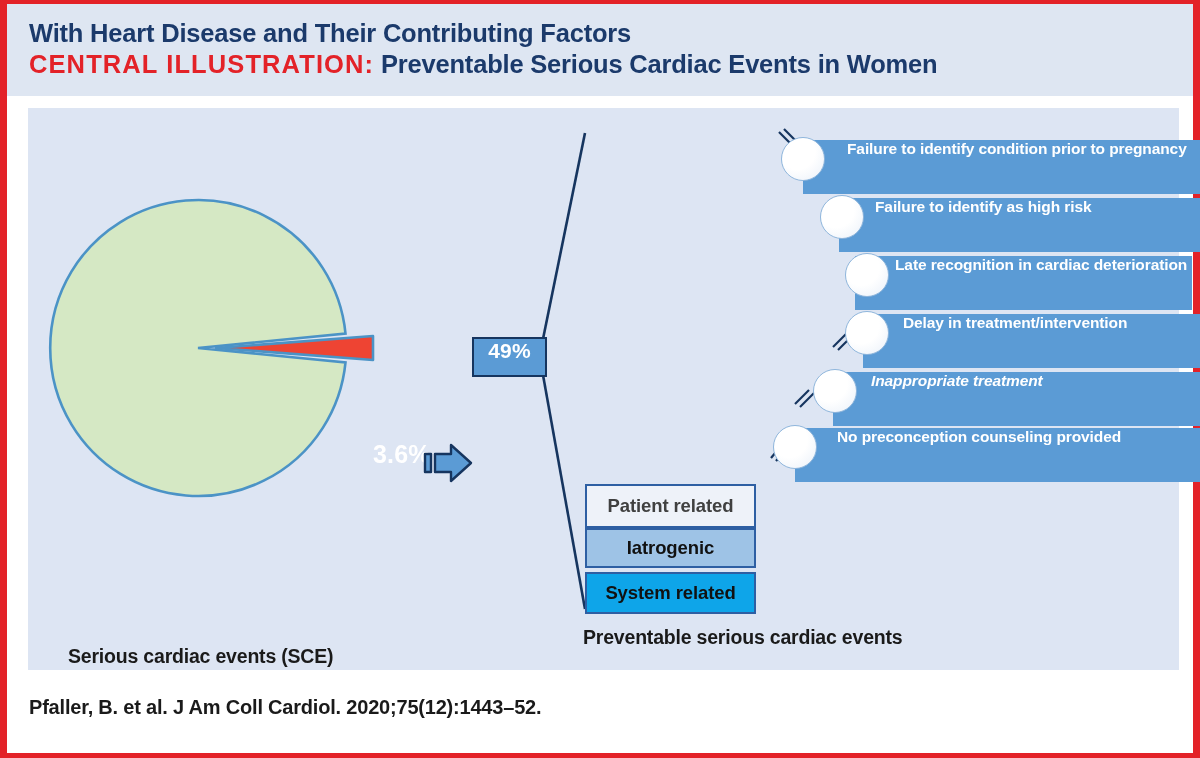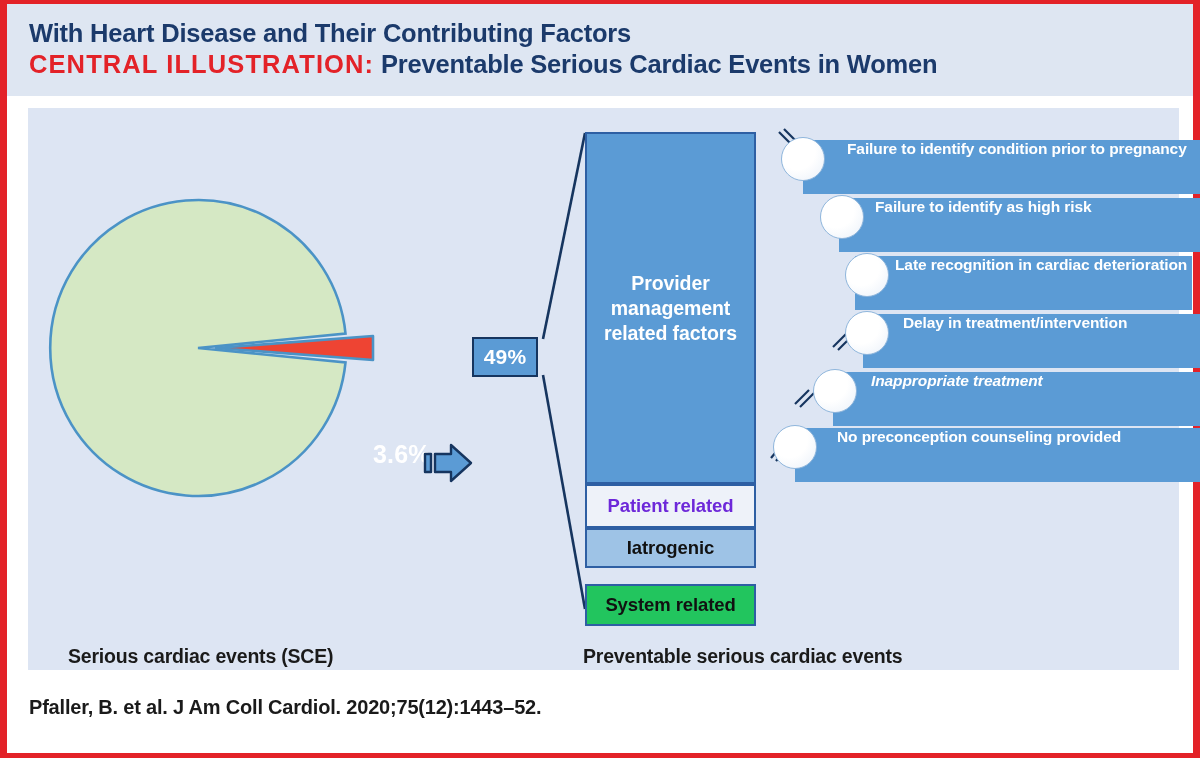--- a/index.html
+++ b/index.html
@@ -61,24 +61,24 @@
     letter-spacing: 0.2px;
   }
 
   
   #arrow { position: absolute; left: 389px; top: 320px; width: 70px; height: 70px; }
 
   
   #pct-box {
     position: absolute;
     left: 444px; top: 229px;
-    width: 66px; height: 40px;
+    width: 75px; height: 40px;
     background: #5B9BD5;
     border: 2.5px solid #16355F;
-    display: flex; align-items: center; justify-content: center;
+    display: flex; justify-content: center;
   }
   #pct-box span {
     font-size: 21px; font-weight: bold; color: #ffffff; letter-spacing: 0.2px;
   }
 
   
   #leaders { position: absolute; left: 0; top: 0; width: 1151px; height: 562px; pointer-events: none; }
 
   
   #bar {
@@ -98,29 +98,29 @@
     top: 0; height: 352px;
     background: #5B9BD5;
   }
   #seg-provider .seg-label {
     color: #ffffff; font-size: 19.5px; line-height: 25px;
   }
   #seg-patient {
     top: 352px; height: 44px;
     background: #EEF2F9;
   }
-  #seg-patient .seg-label { color: #6d28d9; font-size: 18.5px; text-align: center; }
+  #seg-patient .seg-label { color: #404040; font-size: 18.5px; text-align: center; }
   #seg-iatrogenic {
     top: 396px; height: 40px;
     background: #9EC3E6;
   }
   #seg-iatrogenic .seg-label { color: #111111; font-size: 18.5px; }
   #seg-system {
-    top: 452px; height: 42px;
-    background: #22c55e;
+    top: 440px; height: 42px;
+    background: #0ea5e9;
     justify-content: center;
   }
   #seg-system .seg-label { color: #111111; font-size: 18.5px; }
 
   
   #factors { position: absolute; left: 735px; top: 20px; width: 420px; height: 340px; }
   .factor-row { position: absolute; left: 0; height: 38px; }
   .factor-bar {
     position: absolute;
     top: 0; height: 54px;
@@ -148,21 +148,21 @@
   .caption {
     position: absolute;
     font-size: 19.5px;
     font-weight: bold;
     color: #1A1A1A;
     letter-spacing: -0.2px;
     white-space: nowrap;
     margin-top: 28px;
   }
   #caption-left { left: 40px; top: 509px; }
-  #caption-right { left: 555px; top: 509px; }
+  #caption-right { left: 555px; top: 490px; }
 
   
   #citation {
     position: absolute;
     left: 22px; top: 692px;
     font-size: 20px;
     font-weight: bold;
     color: #1A1A1A;
     letter-spacing: -0.2px;
     white-space: nowrap;
@@ -204,23 +204,20 @@
     <svg id="leaders" viewBox="0 0 1151 562">
       <line x1="515" y1="231" x2="557" y2="25" stroke="#16355F" stroke-width="2.6"></line>
       <line x1="515" y1="267" x2="557" y2="501" stroke="#16355F" stroke-width="2.6"></line>
     </svg>
 
     <div id="pct-box">
       <span>49%</span>
     </div>
 
     <div id="bar">
-      <div class="seg" id="seg-provider">
-        <span class="seg-label">Provider management related factors</span>
-      </div>
       <div class="seg" id="seg-patient">
         <span class="seg-label">Patient related</span>
       </div>
       <div class="seg" id="seg-iatrogenic">
         <span class="seg-label">Iatrogenic</span>
       </div>
       <div class="seg" id="seg-system">
         <span class="seg-label">System related</span>
       </div>
     </div>

